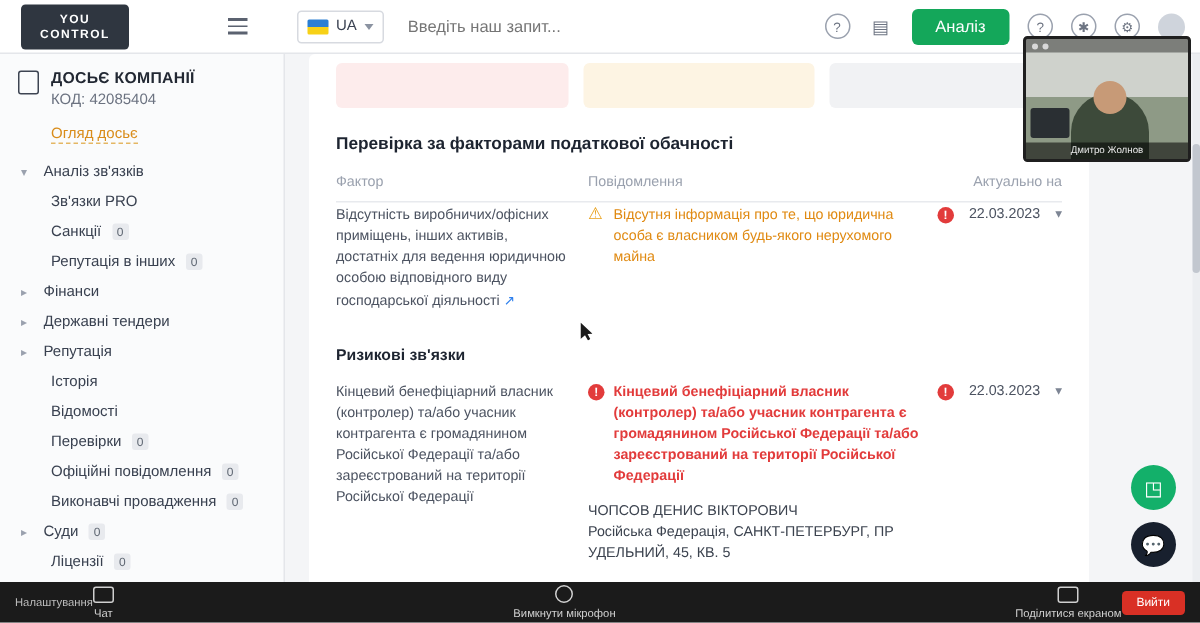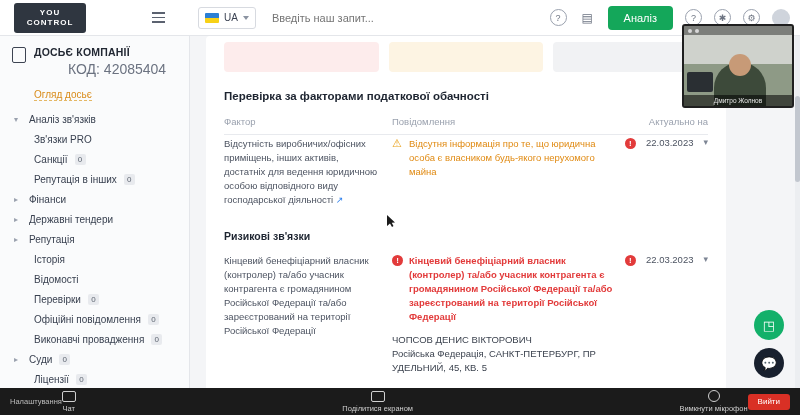--- a/index.html
+++ b/index.html
@@ -55,21 +55,21 @@
   .avatar-top { width:18px;height:18px;border-radius:50%;background:#cfd4dc; }
 
   
   .sidebar {
     position:absolute; top:36px; left:0; width:190px; height:352px;
     background:#fafbfc; border-right:1px solid #e4e6ea; overflow:hidden;
   }
   .sb-head { display:flex; align-items:flex-start; gap:8px; padding:10px 10px 4px 12px; }
   .sb-doc-ic { width:14px;height:16px;border:1.5px solid #3d4452;border-radius:2px;margin-top:1px; }
   .sb-title { font-size:10.5px; font-weight:bold; color:#222833; letter-spacing:.2px; }
-  .sb-code { font-size:14px; color:#6b7280; margin-top:3px;margin-left:34px; }
+  .sb-code { font-size:10px; color:#6b7280; margin-top:3px; }
   .sb-link {
     margin:8px 0 4px 34px; color:#d98c1a; font-size:10px; border-bottom:1px dashed #e4b764;
     display:inline-block; cursor:pointer;
   }
   .sb-list { margin-top:4px; }
   .sb-row {
     display:flex; align-items:center; gap:7px; padding:4.5px 10px 4.5px 14px;
     font-size:10px; color:#394150; cursor:pointer;
   }
   .sb-row.sub { padding-left:34px; }
@@ -366,24 +366,24 @@
   </div>
 
   <div class="meetbar">
     <div class="meet-left">Налаштування</div>
     <div class="meet-center">
       <div class="meet-item">
         <span class="meet-ic"></span>
         <span>Чат</span>
       </div>
       <div class="meet-item">
+        <span class="meet-ic round"></span>
+        <span>Вимкнути мікрофон</span>
+      </div>
+      <div class="meet-item">
         <span class="meet-ic"></span>
         <span>Поділитися екраном</span>
       </div>
-      <div class="meet-item">
-        <span class="meet-ic round"></span>
-        <span>Вимкнути мікрофон</span>
-      </div>
     </div>
     <button class="btn-leave">Вийти</button>
   </div>
 
 </div>
 
 </body></html>

